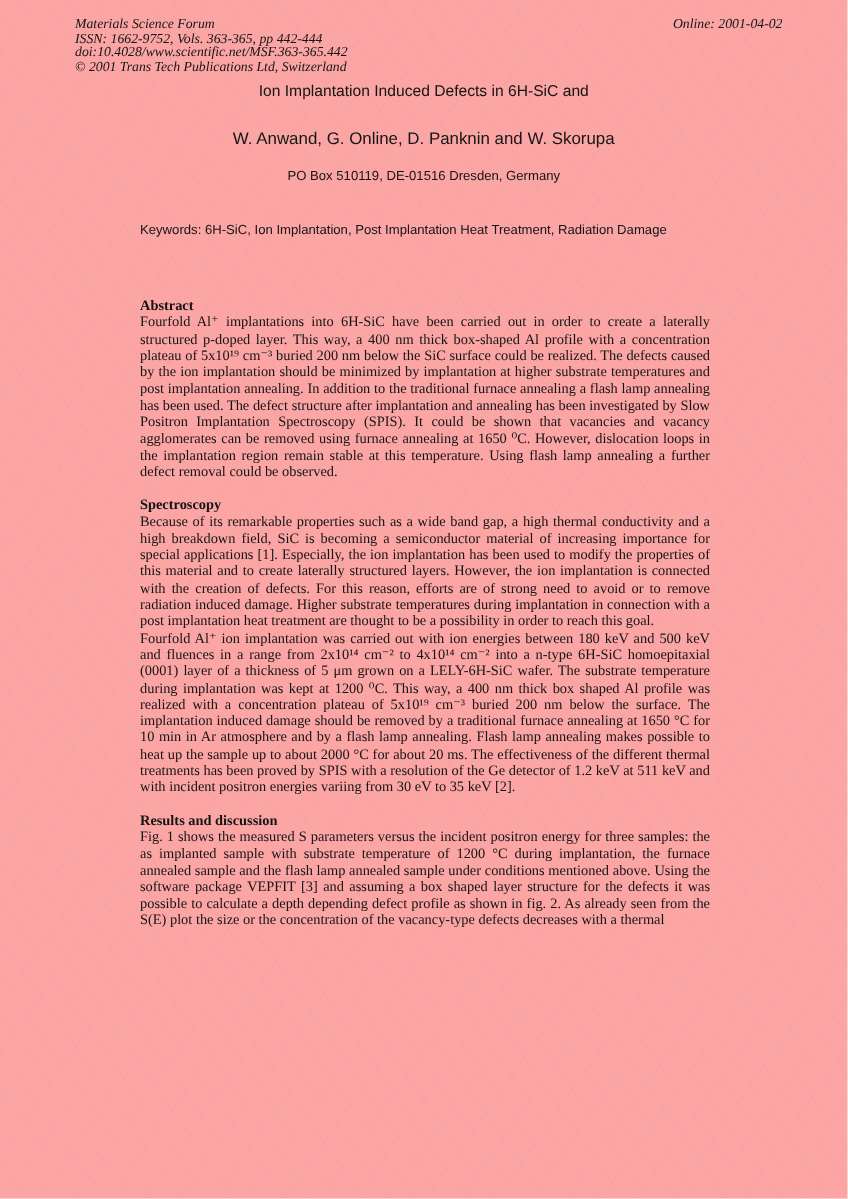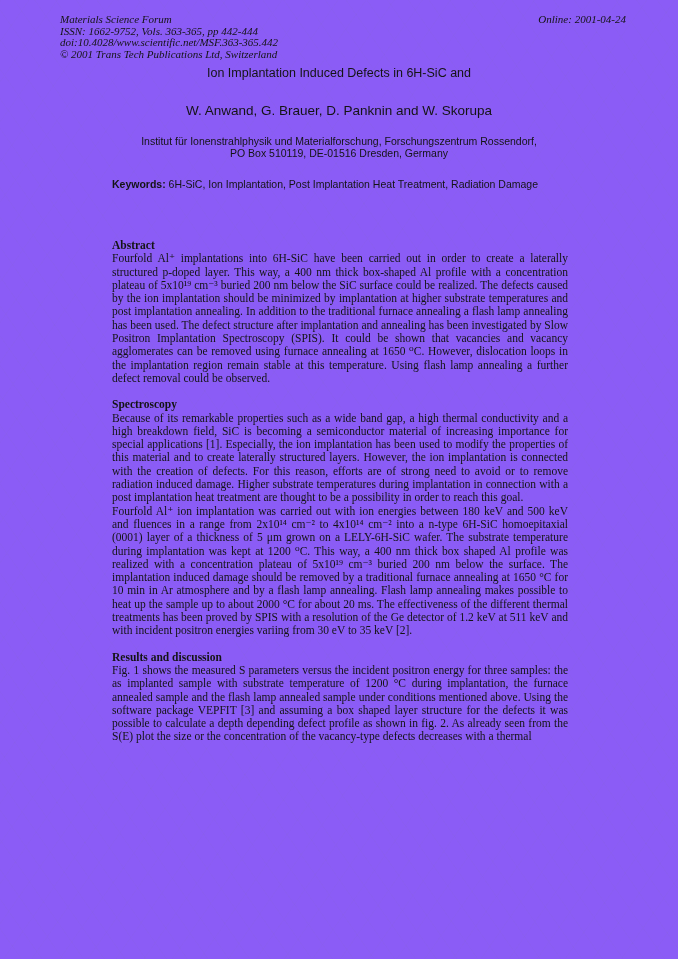--- a/index.html
+++ b/index.html
@@ -5,21 +5,21 @@
   html, body {
     margin: 0;
     padding: 0;
     background: #ffffff;
   }
   .page {
     position: relative;
     width: 678px;
     height: 959px;
     margin: 0 auto;
-    background: #8b5cf6;
+    background: #fca5a5;
     color: #141414;
     font-family: "Liberation Serif", "DejaVu Serif", serif;
     overflow: hidden;
   }
   .watermark {
     position: absolute;
     inset: 0;
     background:
       repeating-linear-gradient(55deg, rgba(120,120,120,0.035) 0 1px, transparent 1px 17px),
       repeating-linear-gradient(-55deg, rgba(120,120,120,0.03) 0 1px, transparent 1px 23px);
@@ -71,21 +71,21 @@
   }
   .keywords {
     position: absolute;
     top: 178px;
     left: 112px;
     width: 456px;
     font-family: "Liberation Sans", sans-serif;
     font-size: 10.5px;
     line-height: 12px;
   }
-  .keywords .kw-label { font-weight: bold; margin-top: 24px; }
+  .keywords .kw-label { font-weight: normal; margin-top: 24px; }
   .content {
     position: absolute;
     top: 225px;
     left: 112px;
     width: 456px;
     font-size: 11.5px;
     line-height: 13.3px;
   }
   .content h3 {
     font-size: 11.5px;
@@ -105,31 +105,30 @@
 <div class="page">
   <div class="watermark"></div>
 
   <div class="journal-header">
     <div class="header-left">
       <div>Materials Science Forum</div>
       <div>ISSN: 1662-9752, Vols. 363-365, pp 442-444</div>
       <div>doi:10.4028/www.scientific.net/MSF.363-365.442</div>
       <div>© 2001 Trans Tech Publications Ltd, Switzerland</div>
     </div>
-    <div class="header-right">Online: 2001-04-24</div>
+    <div class="header-right">Online: 2001-04-02</div>
   </div>
 
   <h1 class="paper-title">
     <div>Ion Implantation Induced Defects in 6H-SiC and</div>
   </h1>
 
-  <div class="authors">W. Anwand, G. Brauer, D. Panknin and W. Skorupa</div>
+  <div class="authors">W. Anwand, G. Online, D. Panknin and W. Skorupa</div>
 
   <div class="affiliation">
-    <div>Institut für Ionenstrahlphysik und Materialforschung, Forschungszentrum Rossendorf,</div>
     <div>PO Box 510119, DE-01516 Dresden, Germany</div>
   </div>
 
   <div class="keywords">
     <span class="kw-label">Keywords:</span><span> 6H-SiC, Ion Implantation, Post Implantation Heat Treatment, Radiation Damage</span>
   </div>
 
   <div class="content">
     <div class="section">
       <h3>Abstract</h3>

